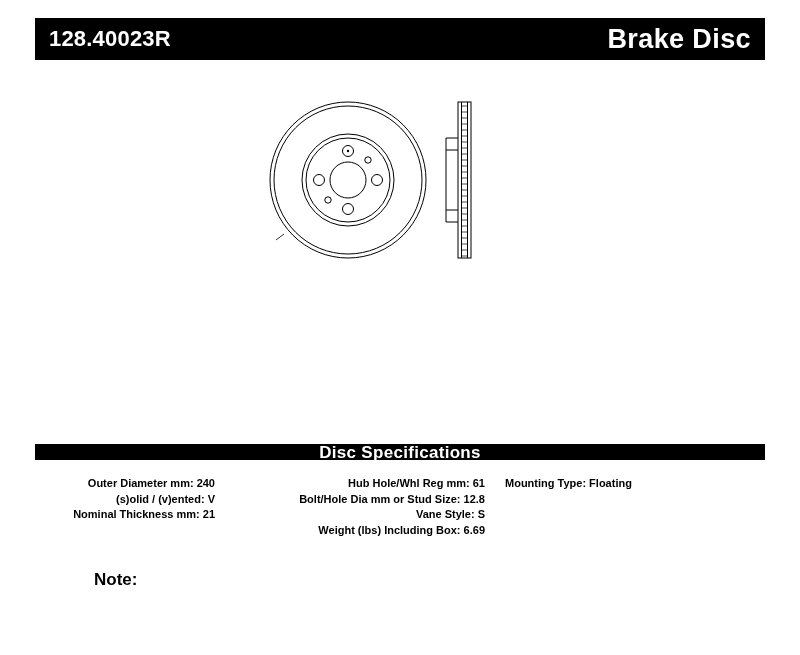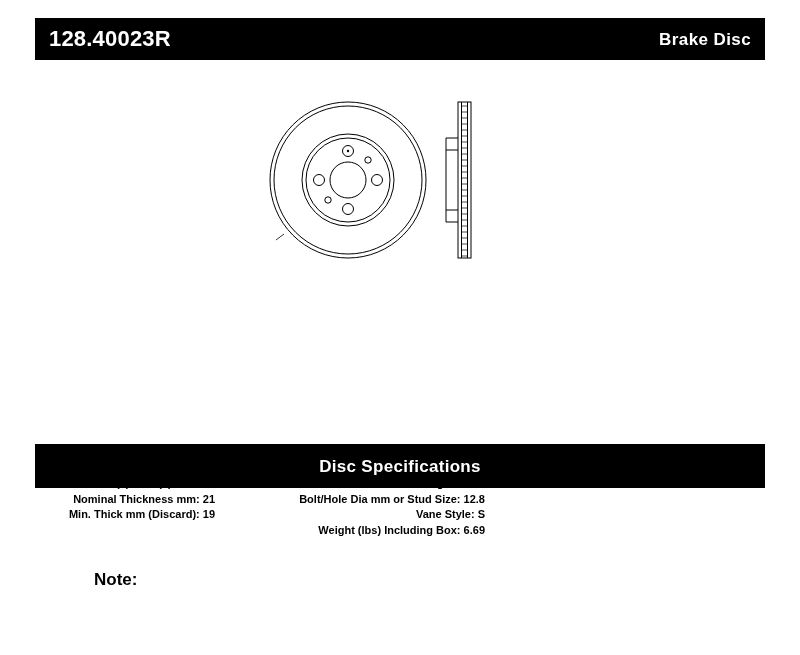--- a/index.html
+++ b/index.html
@@ -39,42 +39,42 @@
   }
   .header-part-number {
     color: #ffffff;
     font-size: 22px;
     font-weight: bold;
     letter-spacing: 0.2px;
     line-height: 1;
   }
   .header-title {
     color: #ffffff;
-    font-size: 17px;
+    font-size: 27px;
     font-weight: bold;
     letter-spacing: 0.4px;
     line-height: 1;
   }
 
   
   .illustration {
     position: absolute;
     left: 240px;
     top: 90px;
     width: 320px;
     height: 200px;
   }
 
   
   .spec-bar {
     position: absolute;
     left: 35px;
     top: 444px;
     width: 730px;
-    height: 44px;
+    height: 16px;
     background: #000000;
     display: flex;
     align-items: center;
     justify-content: center;
   }
   .spec-bar-title {
     color: #ffffff;
     font-size: 17px;
     font-weight: bold;
     letter-spacing: 0.3px;
@@ -206,30 +206,33 @@
     </svg>
   </div>
 
   <div class="spec-bar">
     <div class="spec-bar-title">Disc Specifications</div>
   </div>
 
   <div class="spec-columns">
 
     <div class="spec-col spec-col-left">
+      <div class="spec-line">Outer Diameter mm: 240</div>
       <div class="spec-line">(s)olid / (v)ented: V</div>
       <div class="spec-line">Nominal Thickness mm: 21</div>
-      <div class="spec-line">Min. Thick mm (Discard): 19</div>
     </div>
 
     <div class="spec-col spec-col-mid">
       <div class="spec-line">Hub Hole/Whl Reg mm: 61</div>
       <div class="spec-line">Bolt/Hole Dia mm or Stud Size: 12.8</div>
       <div class="spec-line">Vane Style: S</div>
       <div class="spec-line">Weight (lbs) Including Box: 6.69</div>
     </div>
 
+    <div class="spec-col spec-col-right">
+      <div class="spec-line">Mounting Type: Floating</div>
+    </div>
 
   </div>
 
   <div class="note">Note:</div>
 
 </div>
 
 </body></html>

